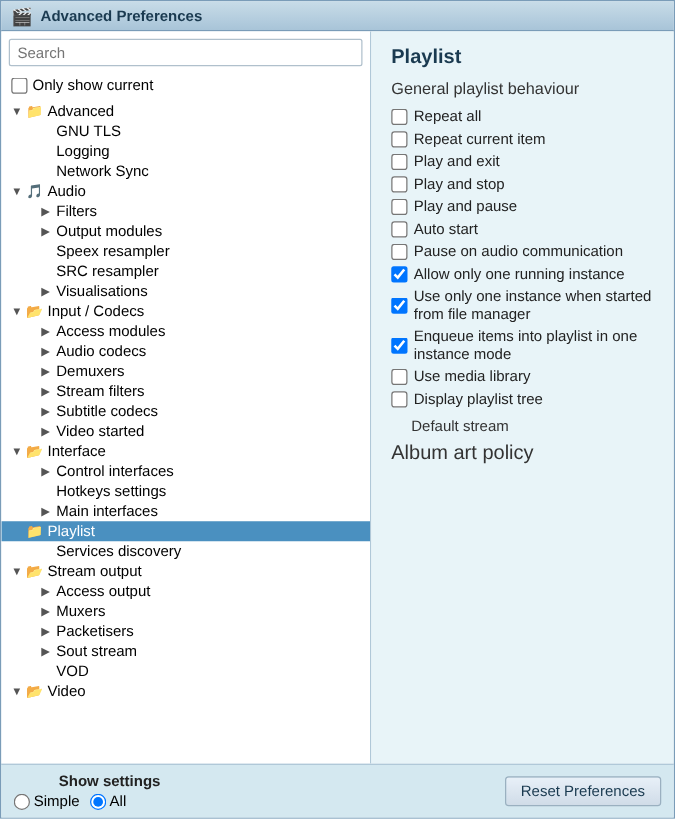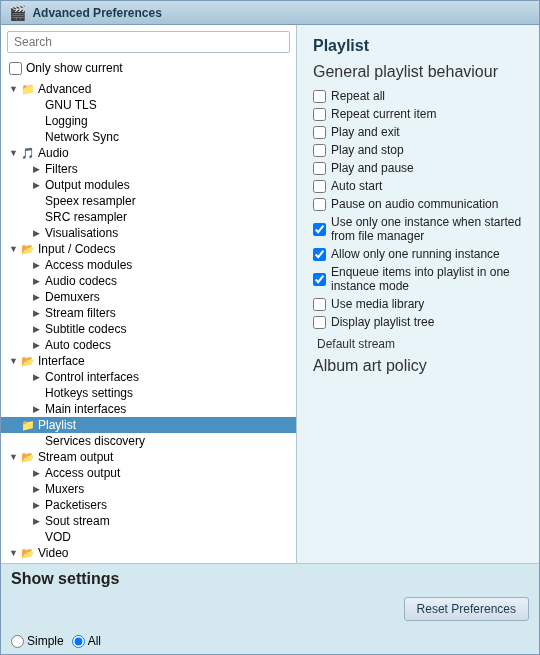--- a/index.html
+++ b/index.html
@@ -102,41 +102,41 @@
       padding: 12px 16px;
       overflow-y: auto;
     }
     .section-title {
       font-size: 16px;
       font-weight: bold;
       color: #1a3a50;
       margin-bottom: 8px;
     }
     .section-subtitle {
-      font-size: 16px;
+      font-size: 13px;
       color: #333;
       margin-bottom: 6px;
     }
     .checkbox-row {
       display: flex;
       align-items: center;
       gap: 5px;
       padding: 2px 0;
       font-size: 12px;
       color: #222;
     }
     .checkbox-row input[type="checkbox"] {
       width: 13px;
       height: 13px;
       margin: 0;
     }
     .stream-label {
       font-size: 12px;
       color: #333;
-      margin: 6px 0 2px 4px;
+      margin: 6px 0 2px 16px;
       font-weight: normal;
     }
     .album-label {
       font-size: 16px;
       color: #333;
       margin-top: 6px;
     }
     .bottom-bar {
       background: #d4e8f0;
       border-top: 1px solid #b0c8d8;
@@ -144,29 +144,29 @@
       display: flex;
       align-items: center;
       justify-content: space-between;
     }
     .show-settings-group {
       display: flex;
       flex-direction: column;
       gap: 2px;
     }
     .show-settings-label {
-      font-size: 16px;
+      font-size: 12px;
       font-weight: bold;
       color: #222;
+      margin-left: 36px;
     }
     .radio-group {
       display: flex;
       align-items: center;
       gap: 8px;
-      margin-top: 44px;
     }
     .radio-option {
       display: flex;
       align-items: center;
       gap: 3px;
       font-size: 12px;
     }
     .reset-btn {
       background: linear-gradient(to bottom, #e8f0f8, #d0dce8);
       border: 1px solid #9ab0c0;
@@ -287,21 +287,21 @@
           <span>Stream filters</span>
         </div>
         <div class="tree-item">
           <span class="indent3"></span>
           <span class="triangle">▶</span>
           <span>Subtitle codecs</span>
         </div>
         <div class="tree-item">
           <span class="indent3"></span>
           <span class="triangle">▶</span>
-          <span>Auto codecs</span>
+          <span>Video started</span>
         </div>
 
         <div class="tree-item">
           <span class="indent1"></span>
           <span class="triangle">▼</span>
           <span class="folder-icon blue-icon">📂</span>
           <span>Interface</span>
         </div>
         <div class="tree-item">
           <span class="indent3"></span>
@@ -399,25 +399,25 @@
       <div class="checkbox-row">
         <input type="checkbox" style="">
         <span>Auto start</span>
       </div>
       <div class="checkbox-row">
         <input type="checkbox" style="">
         <span>Pause on audio communication</span>
       </div>
       <div class="checkbox-row">
         <input type="checkbox" checked="" style="">
+        <span>Allow only one running instance</span>
+      </div>
+      <div class="checkbox-row">
+        <input type="checkbox" checked="" style="">
         <span>Use only one instance when started from file manager</span>
-      </div>
-      <div class="checkbox-row">
-        <input type="checkbox" checked="" style="">
-        <span>Allow only one running instance</span>
       </div>
       <div class="checkbox-row">
         <input type="checkbox" checked="" style="">
         <span>Enqueue items into playlist in one instance mode</span>
       </div>
       <div class="checkbox-row">
         <input type="checkbox" style="">
         <span>Use media library</span>
       </div>
       <div class="checkbox-row">

